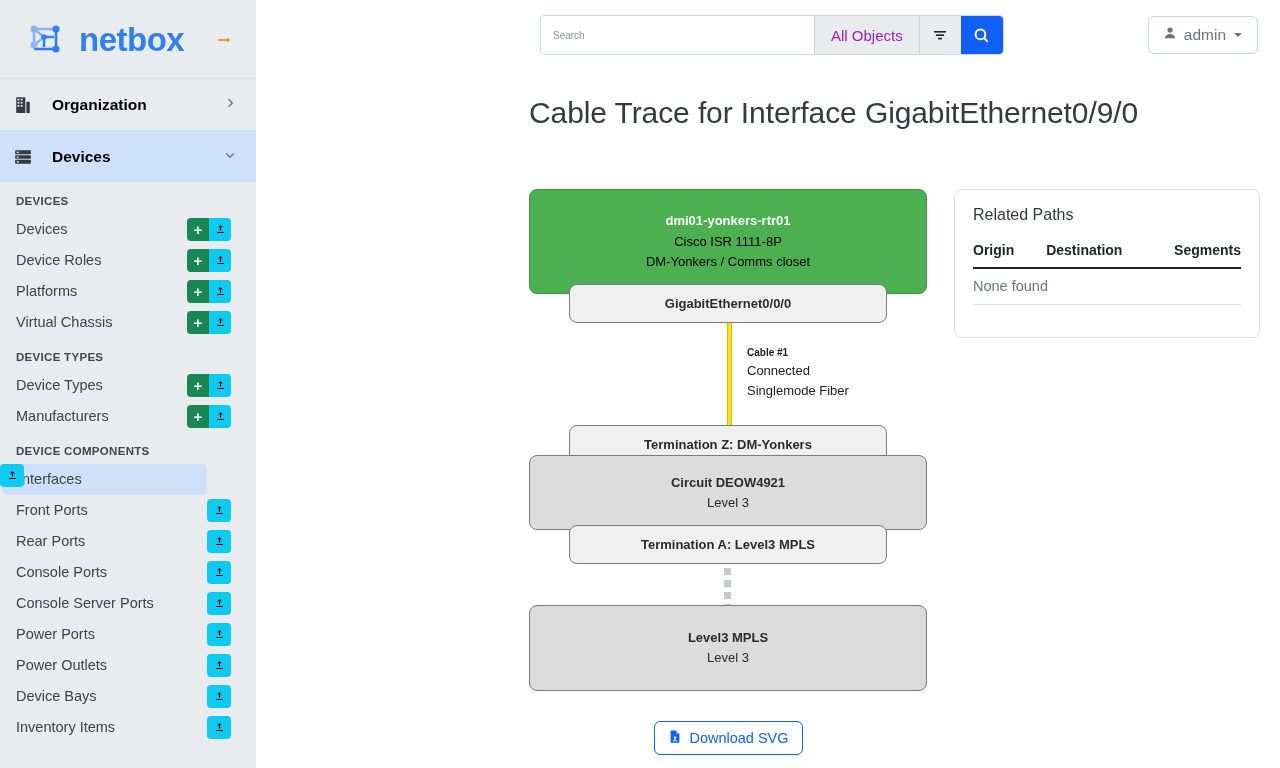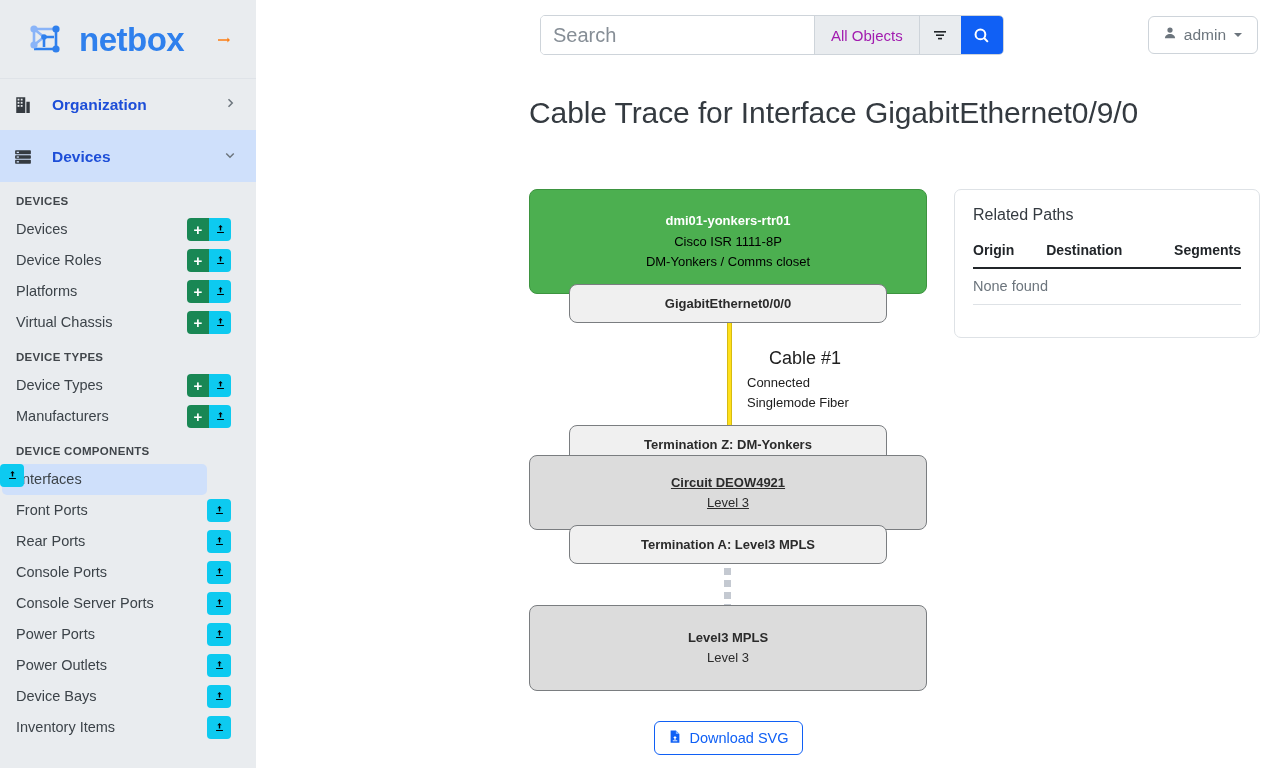--- a/index.html
+++ b/index.html
@@ -35,21 +35,21 @@
 
   .nav-group {
     display: flex; align-items: center;
     height: 52px;
     padding: 0 20px 0 14px;
     cursor: pointer;
     border-top: 1px solid #dfe3e8;
   }
   .nav-group.active { background: #cfe0fb; border-top-color: #cfe0fb; }
   .nav-group .g-icon { width: 30px; display: flex; align-items: center; color: #343a40; }
-  .nav-group .g-label { flex: 1; font-size: 15.5px; font-weight: 700; color: #1d4ed8; padding-left: 8px; }
+  .nav-group .g-label { flex: 1; font-size: 15.5px; font-weight: 700; color: #000000; padding-left: 8px; }
   .nav-group .g-chev { color: #6c757d; font-size: 13px; }
 
   .section-head {
     font-size: 11.5px; font-weight: 700; letter-spacing: 0.3px;
     color: #41464b; text-transform: uppercase;
     padding: 13px 0 7px 16px;
   }
   .nav-item {
     display: flex; align-items: center;
     height: 31px; margin: 0 0 0 0;
@@ -83,21 +83,21 @@
     padding: 0 22px 0 0; gap: 0;
   }
   .search-wrap {
     display: flex; align-items: stretch; height: 40px;
     margin-left: 284px;
     border-radius: 5px; overflow: hidden;
     border: 1px solid #ced4da;
   }
   .search-input {
     width: 273px; border: 0; outline: none;
-    padding: 0 12px; font-size: 20px;
+    padding: 0 12px; font-size: 10px;
     font-family: "Liberation Sans", sans-serif;
     color: #404040; background: #fff;
   }
   .search-input::placeholder { color: #868e96; }
   .search-scope {
     display: flex; align-items: center; justify-content: center;
     padding: 0 16px; background: #e9ecef; color: #a21caf;
     font-size: 15px; cursor: pointer; border-left: 1px solid #ced4da; text-align: right;
   }
   .search-filter {
@@ -143,21 +143,21 @@
   .node-provider { background: #dcdcdc; border-color: #7a7d80; color: #2b2b2b; }
   .n-title { font-size: 13px; font-weight: 700; line-height: 1.55; }
   .n-sub { font-size: 13px; font-weight: 400; line-height: 1.55; }
   .node-device .n-sub { color: #000000; }
 
   .cable-line {
     position: absolute; width: 5px; background: #ffe01b;
     border-left: 1px solid #d6bb13; border-right: 1px solid #d6bb13;
   }
   .cable-label { position: absolute; text-align: left; }
-  .cable-label .cl-title { font-size: 18px; font-weight: 400; color: #202020; line-height: 1.55; margin-left: 22px; }
+  .cable-label .cl-title { font-size: 10px; font-weight: 700; color: #202020; line-height: 1.55; }
   .cable-label .cl-row { font-size: 13px; color: #202020; line-height: 1.55; }
 
   .dot-line { position: absolute; display: flex; flex-direction: column; gap: 5px; align-items: center; }
   .dot-line span { width: 7px; height: 7px; background: #c4c9d1; display: block; }
 
   .dl-btn {
     display: inline-flex; align-items: center; gap: 7px;
     border: 1px solid #1060f5; color: #1060f5; background: #fff;
     border-radius: 6px; padding: 7px 13px; font-size: 14.5px;
     cursor: pointer; font-family: "Liberation Sans", sans-serif;
@@ -496,21 +496,21 @@
           <div class="cable-label" style="left:218px; top:156px;">
             <div class="cl-title">Cable #1</div>
             <div class="cl-row">Connected</div>
             <div class="cl-row">Singlemode Fiber</div>
           </div>
 
           <div class="node node-term" style="left:40px; top:236px; width:318px; height:39px;">
             <div class="n-title">Termination Z: DM-Yonkers</div>
           </div>
 
-          <div class="node node-circuit" style="left:0px; top:266px; width:398px; height:75px;text-decoration:underline;">
+          <div class="node node-circuit" style="left:0px; top:266px; width:398px; height:75px;">
             <div class="n-title">Circuit DEOW4921</div>
             <div class="n-sub">Level 3</div>
           </div>
 
           <div class="node node-term" style="left:40px; top:336px; width:318px; height:39px;">
             <div class="n-title">Termination A: Level3 MPLS</div>
           </div>
 
           <div class="dot-line" style="left:195px; top:379px;">
             <span></span>

